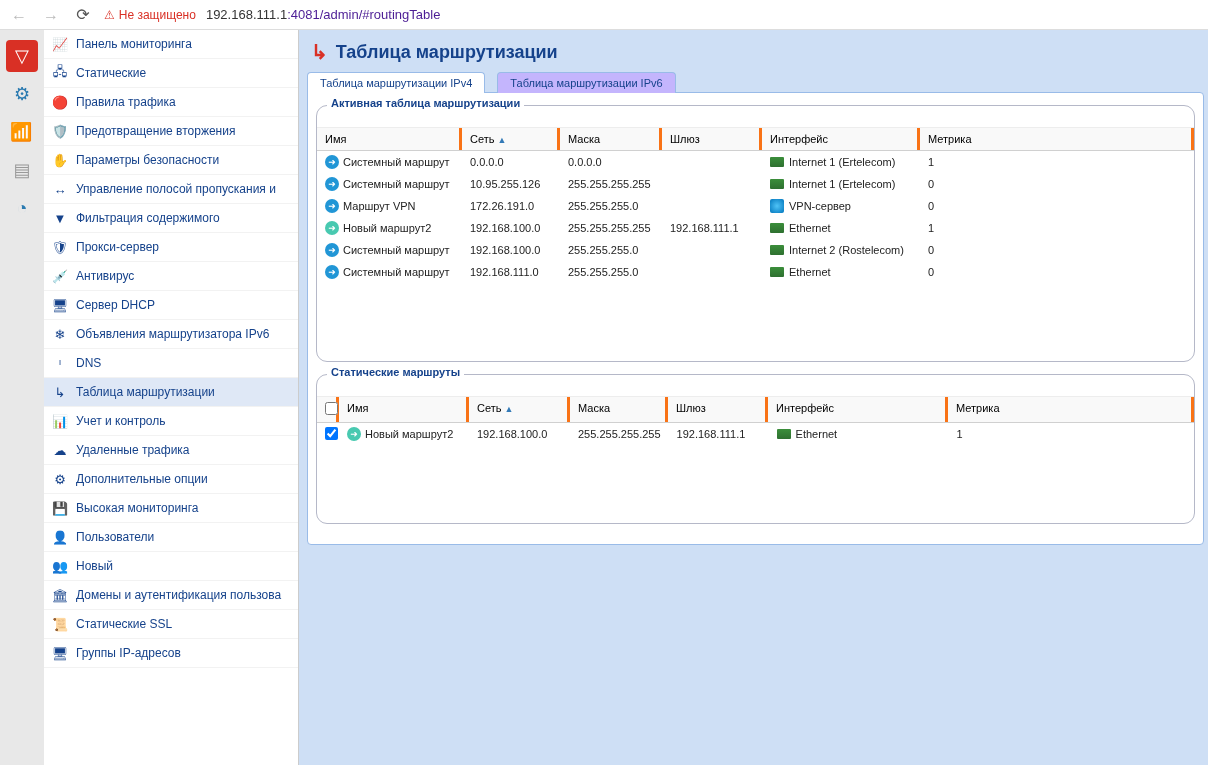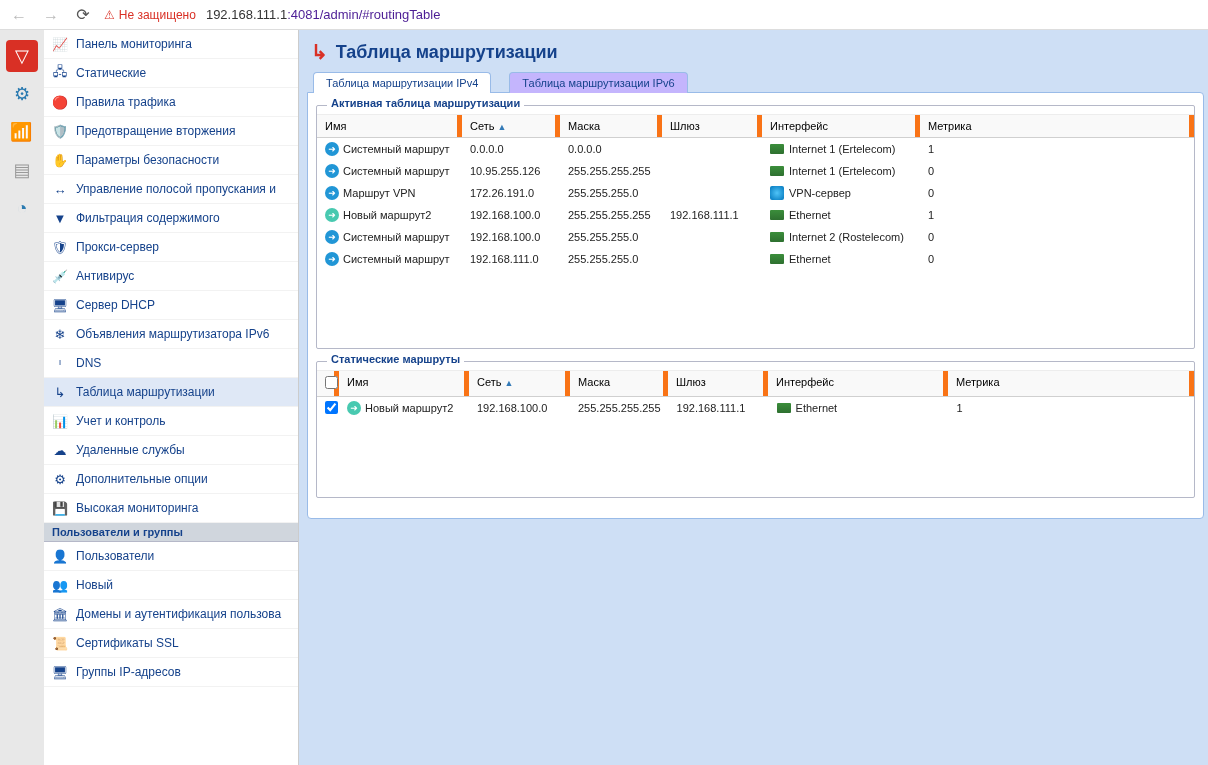--- a/index.html
+++ b/index.html
@@ -19,29 +19,29 @@
 .ic.bars{color:#2a7ab0}
 .ic.doc{color:#999}
 .ic.pie{color:#2a7ab0}
 .sidebar{width:255px;background:#fff;border-right:1px solid #ccc;overflow:hidden;font-size:12px}
 .sidebar .item{display:flex;align-items:center;padding:6px 8px 6px 8px;gap:8px;color:#15428b;cursor:pointer;border-bottom:1px solid #f2f2f2}
 .sidebar .item.sel{background:#dfe8f6}
 .sidebar .item .mi{width:16px;height:16px;display:inline-flex;align-items:center;justify-content:center;font-size:13px}
 .sidebar .section{background:#d0d6dd;font-weight:bold;color:#15428b;padding:3px 8px;font-size:11px;border-bottom:1px solid #b5b8c8}
 .content{flex:1;background:#cedff5;padding:4px 4px 4px 8px;overflow:hidden}
 .page-title{display:flex;align-items:center;gap:8px;padding:6px 4px 8px 4px;color:#15428b;font-weight:bold;font-size:18px}
-.tabs{display:flex;gap:18px;margin-left:6px}
+.tabs{display:flex;gap:12px;margin-left:0}
 .tab{background:#c4b5fd;border:1px solid #99bbe8;border-bottom:none;border-radius:4px 4px 0 0;padding:4px 12px;color:#15428b;font-size:11px;cursor:pointer}
 .tab.active{background:#fff}
 .panel{background:#fff;border:1px solid #99bbe8;border-radius:0 4px 4px 4px;padding:8px;margin-top:-1px}
-.fieldset{border:1px solid #b5b8c8;border-radius:2px;margin:4px 0 12px 0;position:relative;padding-top:8px}
+.fieldset{border:1px solid #b5b8c8;border-radius:11px;margin:4px 0 12px 0;position:relative;padding-top:21px}
 .fieldset .legend{position:absolute;top:-9px;left:10px;background:#fff;padding:0 4px;color:#15428b;font-weight:bold;font-size:11px}
 .grid{width:100%}
 .grid .hdr{display:flex;background:#f9f9f9;border-top:1px solid #ededed;border-bottom:1px solid #d0d0d0}
-.grid .hdr .col{padding:5px 8px;font-size:11px;color:#000;border-right:5px solid #f97316}
+.grid .hdr .col{padding:5px 8px;font-size:11px;color:#000;border-right:3px solid #f97316}
 .grid .row{display:flex;align-items:center;min-height:22px}
 .grid .row .col{padding:3px 8px;font-size:11px;color:#222}
 .col.c-check{width:22px;flex:0 0 22px}
 .col.c-name{flex:0 0 145px}
 .col.c-net{flex:0 0 98px}
 .col.c-mask{flex:0 0 102px}
 .col.c-gw{flex:0 0 100px}
 .col.c-if{flex:0 0 158px}
 .col.c-met{flex:1}
 .fieldset.static .col.c-name{flex:0 0 130px}
@@ -137,50 +137,49 @@
         <div class="item sel">
           <span class="mi">↳</span>
           <span>Таблица маршрутизации</span>
         </div>
         <div class="item">
           <span class="mi">📊</span>
           <span>Учет и контроль</span>
         </div>
         <div class="item">
           <span class="mi">☁</span>
-          <span>Удаленные службы</span>
+          <span>Удаленные трафика</span>
         </div>
         <div class="item">
           <span class="mi">⚙</span>
           <span>Дополнительные опции</span>
         </div>
         <div class="item">
           <span class="mi">💾</span>
           <span>Высокая мониторинга</span>
         </div>
       </div>
-    <div class="section">Пользователи и группы</div>
     <div id="sb-users">
         <div class="item">
           <span class="mi">👤</span>
           <span>Пользователи</span>
         </div>
         <div class="item">
           <span class="mi">👥</span>
           <span>Новый</span>
         </div>
         <div class="item">
           <span class="mi">🏛</span>
           <span>Домены и аутентификация пользова</span>
         </div>
       </div>
     <div id="sb-defs">
         <div class="item">
           <span class="mi">📜</span>
-          <span>Сертификаты SSL</span>
+          <span>Статические SSL</span>
         </div>
         <div class="item">
           <span class="mi">🖥</span>
           <span>Группы IP-адресов</span>
         </div>
       </div>
   </div>
 
   <div class="content">
     <div class="page-title">

